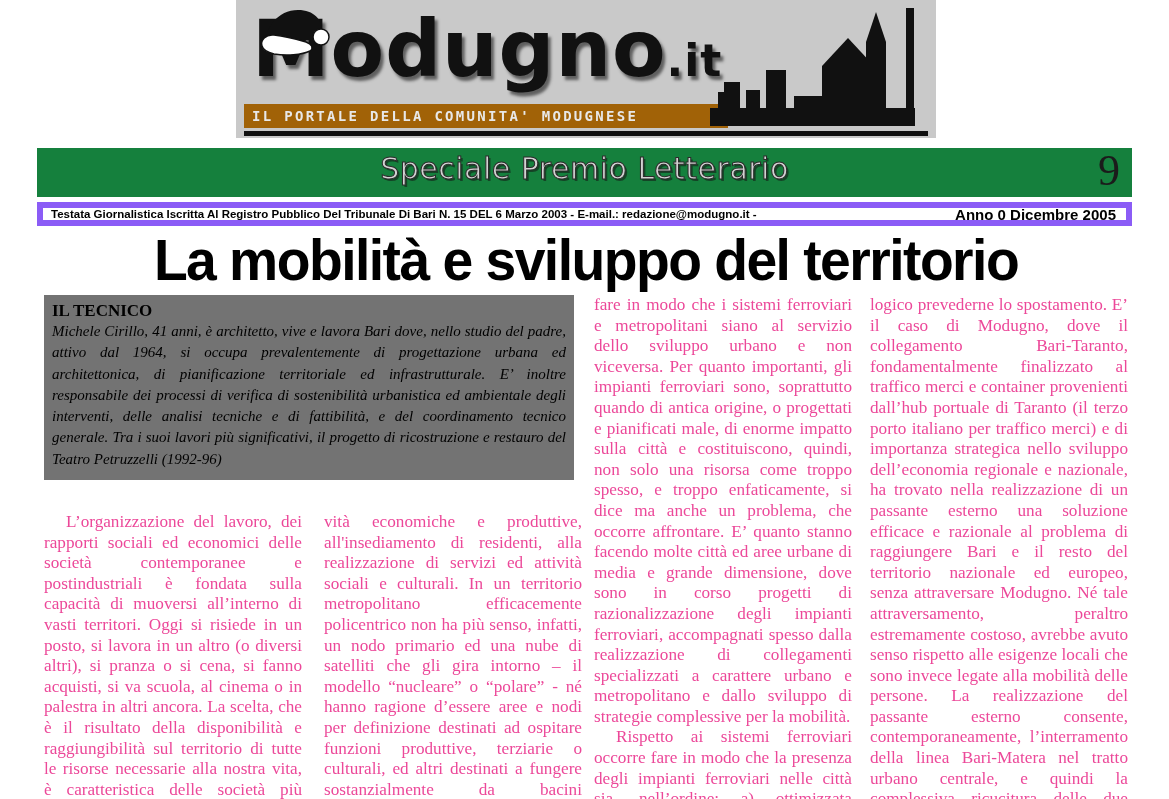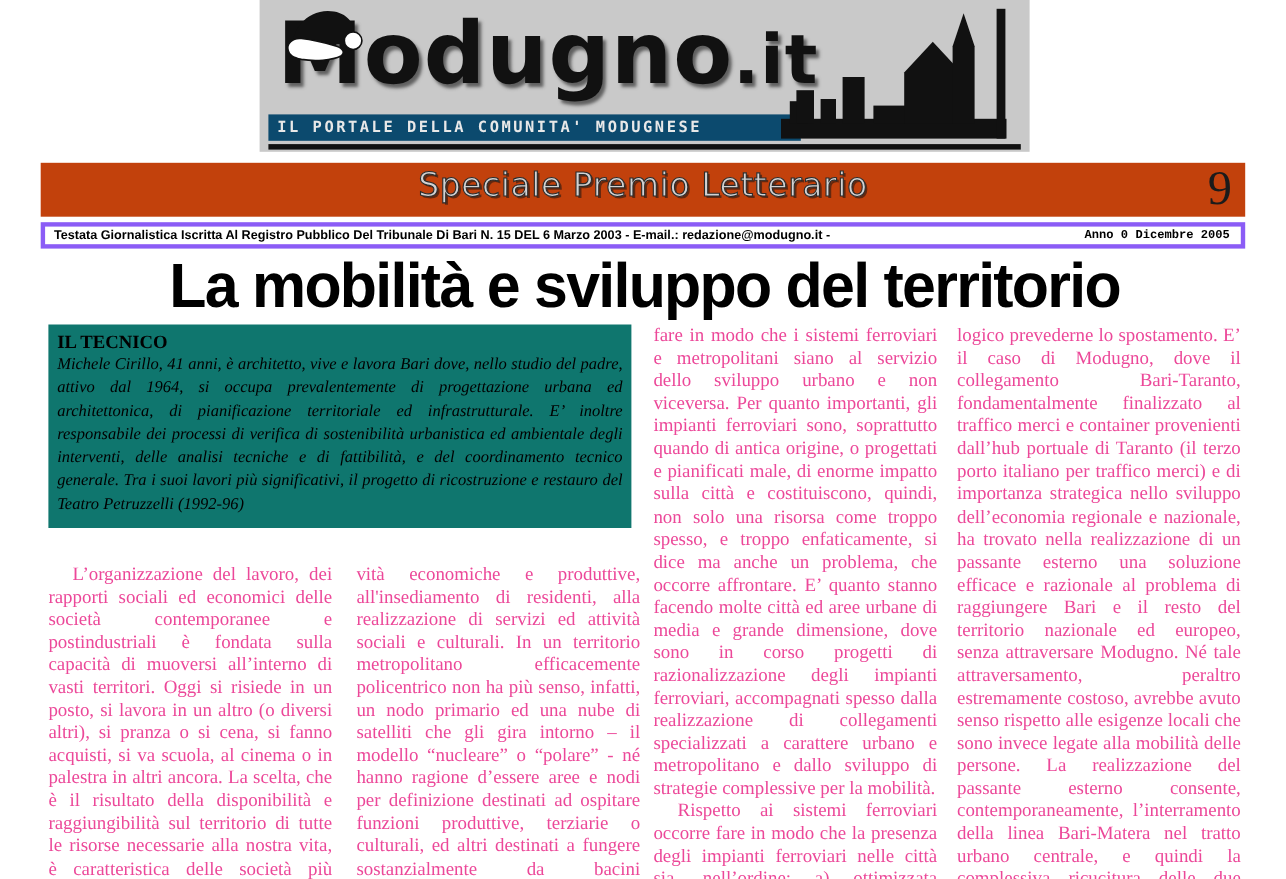--- a/index.html
+++ b/index.html
@@ -36,39 +36,39 @@
     font-family: "DejaVu Sans", sans-serif;
     font-weight: bold;
     font-size: 78px;
     letter-spacing: 1px;
     color: #111111;
     text-shadow: 3px 4px 3px rgba(60,60,60,0.75);
     line-height: 1;
     white-space: nowrap;
   }
   .logo-word .dotit {
-    font-size: 62px;
+    font-size: 44px;
     vertical-align: baseline;
   }
   
   .santa-hat {
     position: absolute;
     left: 20px;
     top: 6px;
     width: 82px;
     height: 58px;
     pointer-events: none;
   }
   .tagline-bar {
     position: absolute;
     left: 8px;
     top: 104px;
     width: 484px;
     height: 24px;
-    background: #0c4a6e;
+    background: #a16207;
     display: flex;
     align-items: center;
   }
   .tagline-bar span {
     font-family: "DejaVu Sans Mono", monospace;
     font-size: 14px;
     font-weight: bold;
     letter-spacing: 2.3px;
     color: #e8e8e8;
     padding-left: 8px;
@@ -90,21 +90,21 @@
     background: #111111;
   }
 
   
   .section-bar {
     position: absolute;
     left: 37px;
     top: 148px;
     width: 1095px;
     height: 49px;
-    background: #c2410c;
+    background: #15803d;
   }
   .section-title {
     position: absolute;
     left: 0; right: 0;
     top: 3px;
     text-align: center;
     font-family: "DejaVu Sans", sans-serif;
     font-size: 30px;
     letter-spacing: 0.5px;
     color: #d2d2d2;
@@ -122,36 +122,36 @@
     line-height: 46px;
   }
 
   
   .registry {
     position: absolute;
     left: 37px;
     top: 202px;
     width: 1095px;
     height: 24px;
-    border: 4px solid #8b5cf6;
+    border: 6px solid #8b5cf6;
     box-sizing: border-box;
     display: flex;
     align-items: center;
   }
   .registry-left {
     font-family: "Liberation Sans", sans-serif;
     font-size: 11.5px;
     font-weight: bold;
     color: #000;
     padding-left: 8px;
     white-space: nowrap;
   }
   .registry-right {
-    font-family: Liberation Mono, monospace;
-    font-size: 11px;
+    font-family: Liberation Sans, sans-serif;
+    font-size: 15px;
     font-weight: bold;
     color: #000;
     margin-left: auto;
     padding-right: 10px;
     white-space: nowrap;
   }
 
   
   .headline {
     position: absolute;
@@ -184,21 +184,21 @@
     width: 258px;
     height: 504px;
     overflow: hidden;
   }
   .col1 { left: 7px; }
   .col2 { left: 287px; }
   .col3 { left: 557px; }
   .col4 { left: 833px; }
 
   .intro-box {
-    background: #0f766e;
+    background: #737373;
     padding: 6px 8px 10px 8px;
     width: 530px;
     box-sizing: border-box;
     margin-bottom: 16px;
   }
   .intro-kicker {
     font-family: "Liberation Serif", serif;
     font-weight: bold;
     font-size: 17px;
     color: #000;

